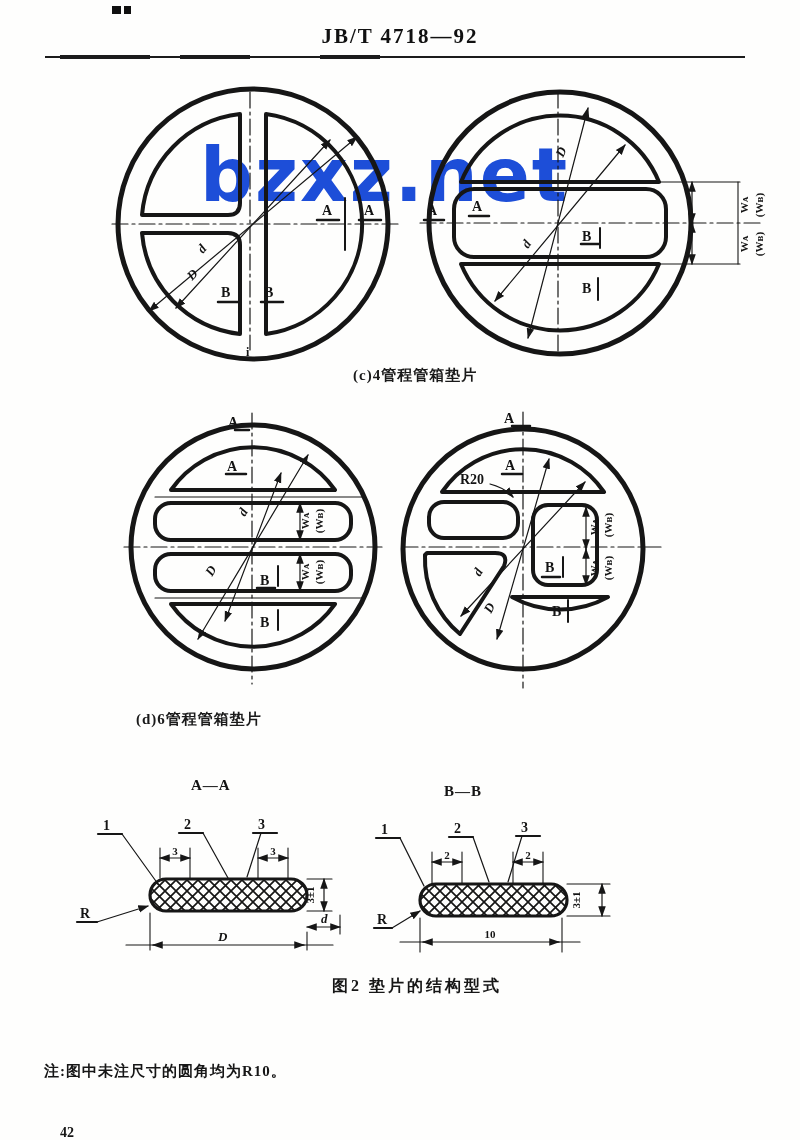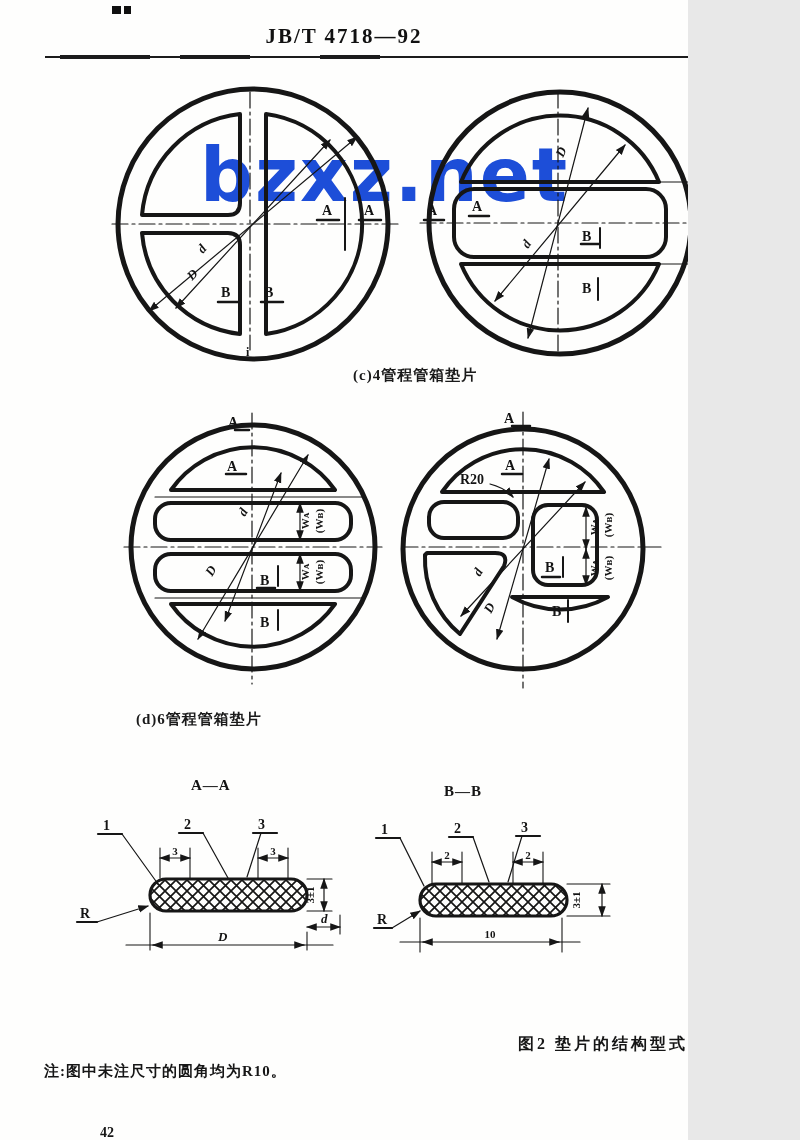--- a/index.html
+++ b/index.html
@@ -1,17 +1,17 @@
 <!DOCTYPE html>
 <html><head>
 <meta charset="utf-8">
 <style>
   html,body{margin:0;padding:0;background:#e8e8e8;}
   #page{
-    position:relative;width:688px;height:1140px;background:#fefefd;
+    position:relative;width:800px;height:1140px;background:#fefefd;
     font-family:"Liberation Serif","DejaVu Serif",serif;color:#161616;overflow:hidden;
   }
   .abs{position:absolute;}
   #header-title{
     left:0;right:0;top:24px;text-align:center;
     font-size:21px;font-weight:bold;letter-spacing:2px;color:#111;
   }
   .rule{background:#1c1c1c;}
   #watermark{
     left:200px;top:138px;width:420px;
@@ -22,23 +22,23 @@
   svg text{fill:#141414;font-family:"Liberation Serif","DejaVu Serif",serif;}
   .lab{font-size:14px;font-weight:bold;}
   .lab-s{font-size:12px;font-weight:bold;}
   .ital{font-style:italic;font-size:13px;font-weight:bold;}
   .dimtxt{font-size:11px;font-weight:bold;}
   .cap{
     font-size:15px;font-weight:bold;color:#1a1a1a;letter-spacing:1px;
     font-family:"Liberation Serif","DejaVu Serif",serif;
   }
   #legend-line{left:0;right:0;top:1008px;text-align:center;font-size:15px;font-weight:bold;letter-spacing:1px;}
-  #figure-caption{left:0;right:0;top:1034px;text-align:right;font-size:16px;font-weight:bold;letter-spacing:3px;padding-left:34px;}
+  #figure-caption{left:0;right:0;top:976px;text-align:center;font-size:16px;font-weight:bold;letter-spacing:3px;padding-left:34px;}
   #note-line{left:44px;top:1062px;font-size:15px;font-weight:bold;letter-spacing:1px;}
-  #page-number{left:60px;top:1125px;font-size:14px;font-weight:bold;margin-left:40px;}
+  #page-number{left:60px;top:1125px;font-size:14px;font-weight:bold;}
   .regmark{background:#101010;}
 </style>
 </head>
 <body>
 
 <div id="page">
 
   <div class="abs regmark" style="left:112px;top:6px;width:9px;height:8px;"></div>
   <div class="abs regmark" style="left:124px;top:6px;width:7px;height:8px;"></div>
 

